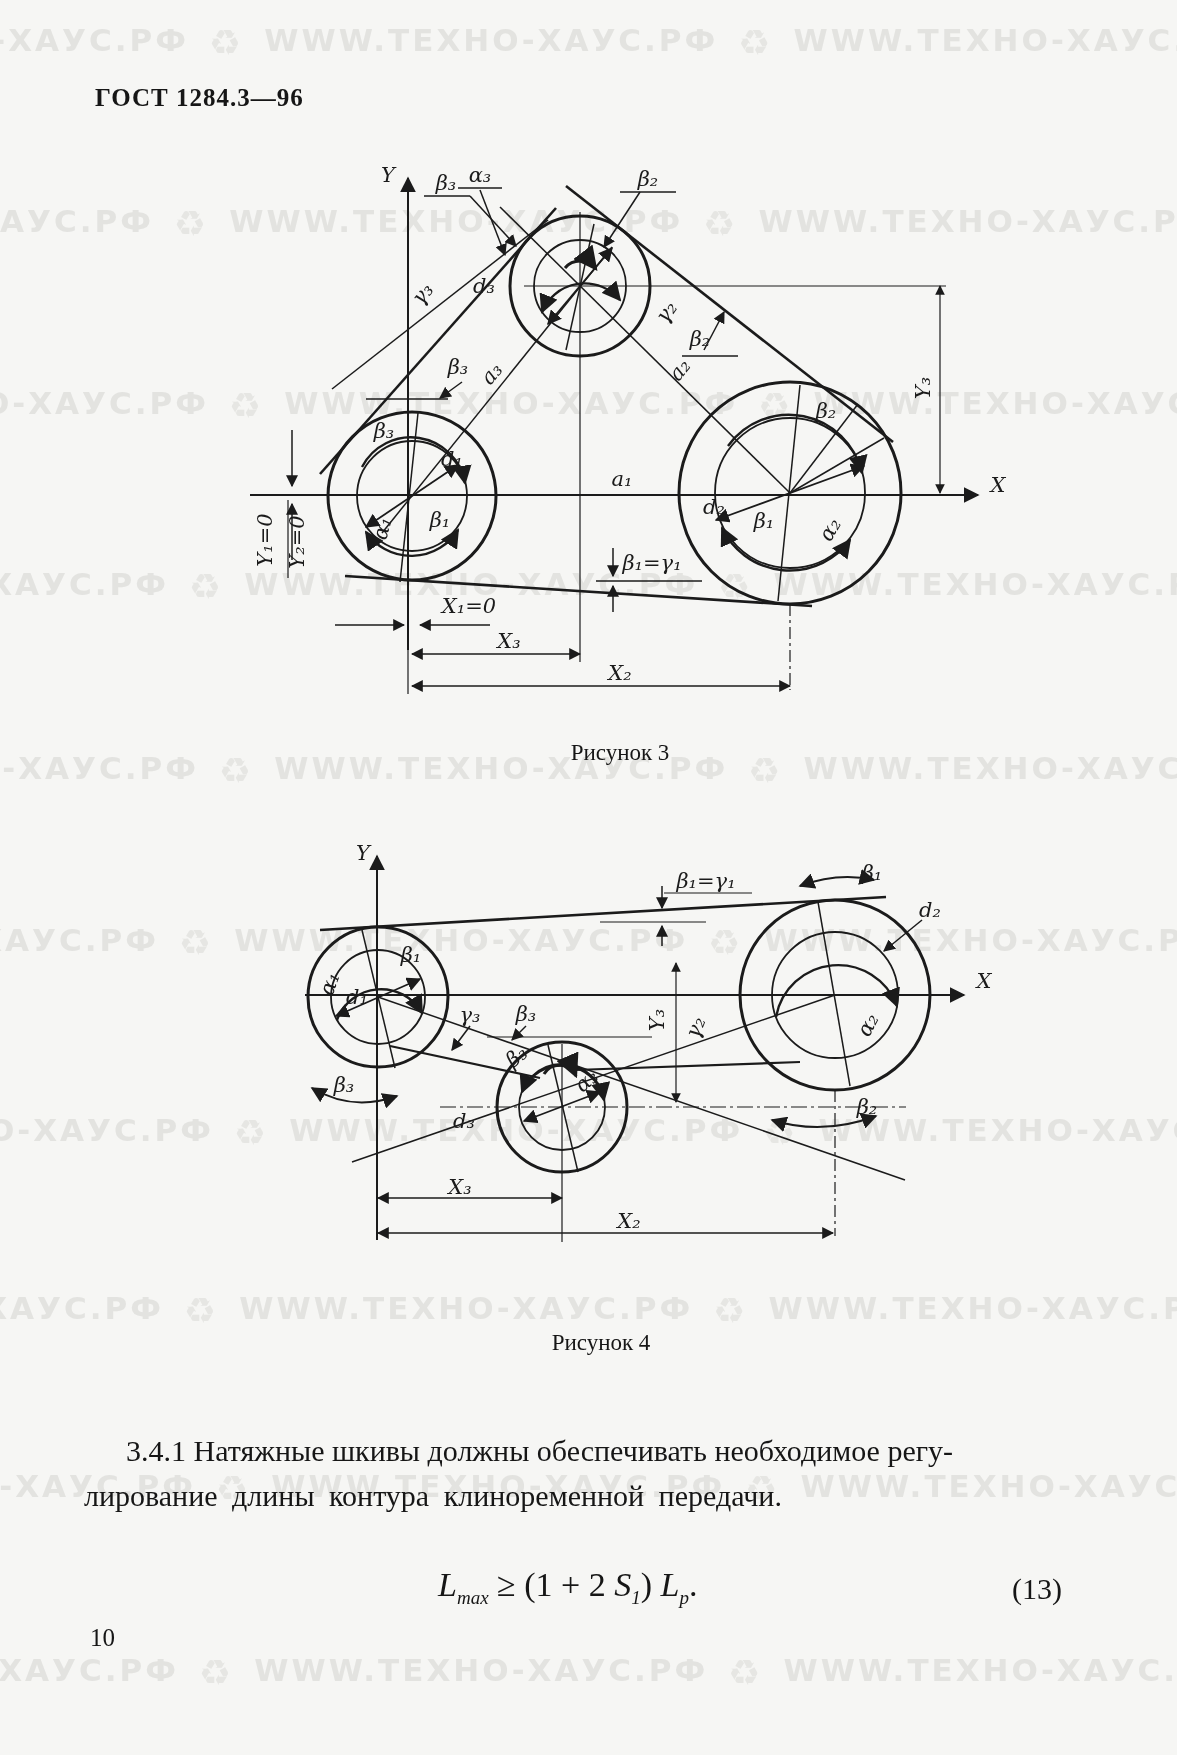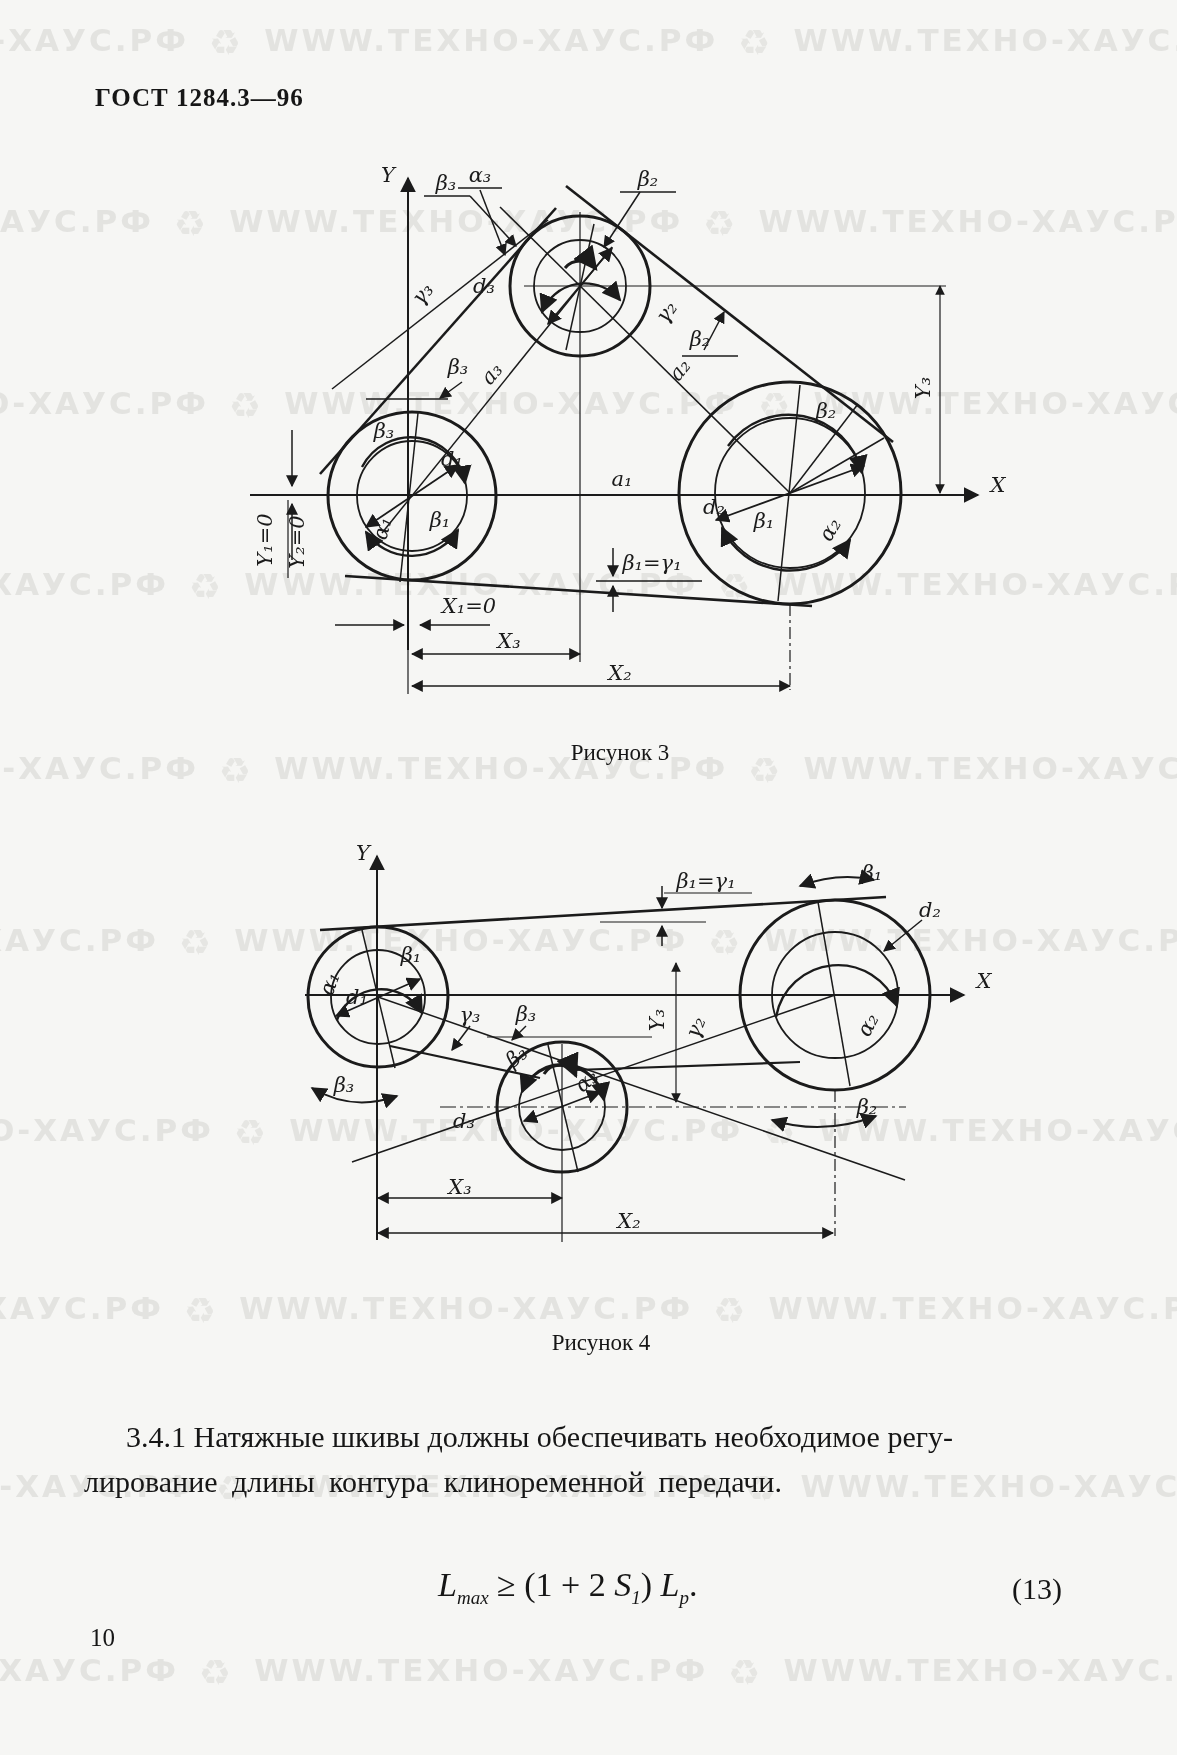--- a/index.html
+++ b/index.html
@@ -9,21 +9,21 @@
   .wm-row{position:absolute;white-space:nowrap;font-family:"DejaVu Sans",sans-serif;
           font-weight:600;font-size:31px;letter-spacing:3px;color:#e3e3e0;user-select:none;}
   .wm-ic{display:inline-block;margin:0 20px;font-size:36px;color:#e6e6e3;vertical-align:-4px;}
   
   .hdr{position:absolute;left:95px;top:84px;font-size:25px;font-weight:bold;letter-spacing:1px;}
   .cap{position:absolute;width:300px;text-align:center;font-size:23px;}
   .cap3{left:470px;top:740px;}
   .cap4{left:451px;top:1330px;}
   .body-block{position:absolute;left:84px;top:1414px;width:970px;font-size:30px;line-height:45px;}
   .bl{display:block;}
-  .bl.indent{text-indent:42px;}
+  .bl.indent{text-indent:42px;margin-top:14px;}
   .bl.sp{word-spacing:7px;}
   .ivar{font-style:italic;}
   sub{font-size:19px;}
   .formula{position:absolute;left:438px;top:1566px;font-size:34px;font-style:italic;}
   .formula .rm{font-style:normal;}
   .fnum{position:absolute;left:1012px;top:1572px;font-size:30px;}
   .pgnum{position:absolute;left:90px;top:1624px;font-size:25px;font-weight:normal;}
   
   svg{position:absolute;}
   svg text{font-family:"DejaVu Serif",serif;font-style:italic;font-size:21px;fill:#1b1b1b;stroke:none;}

